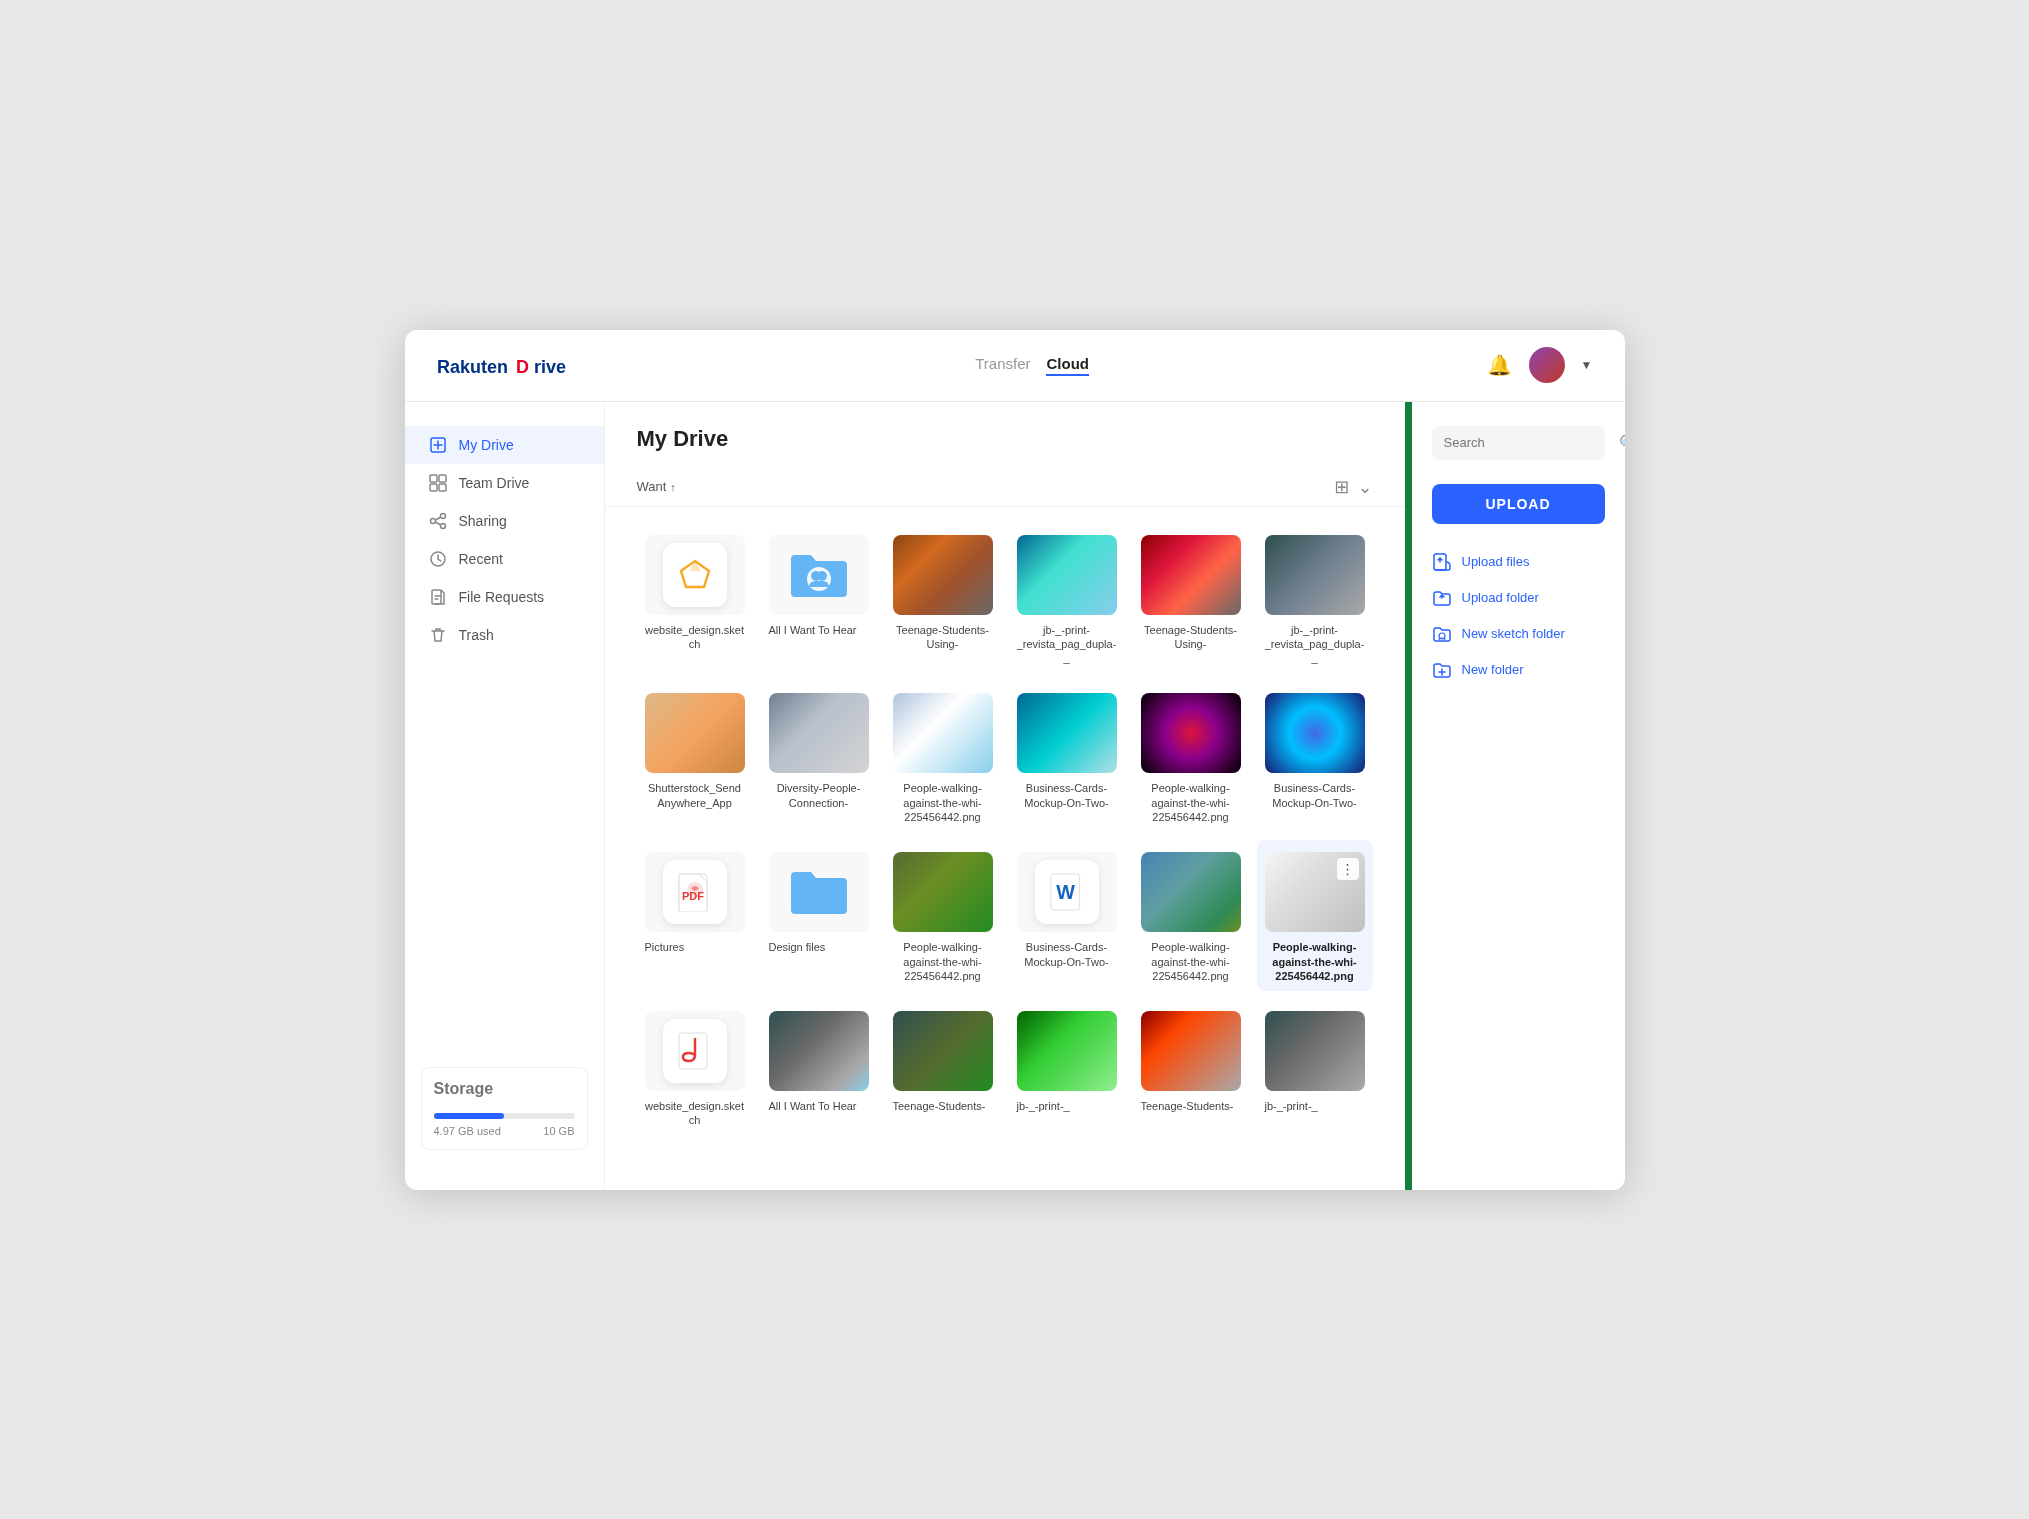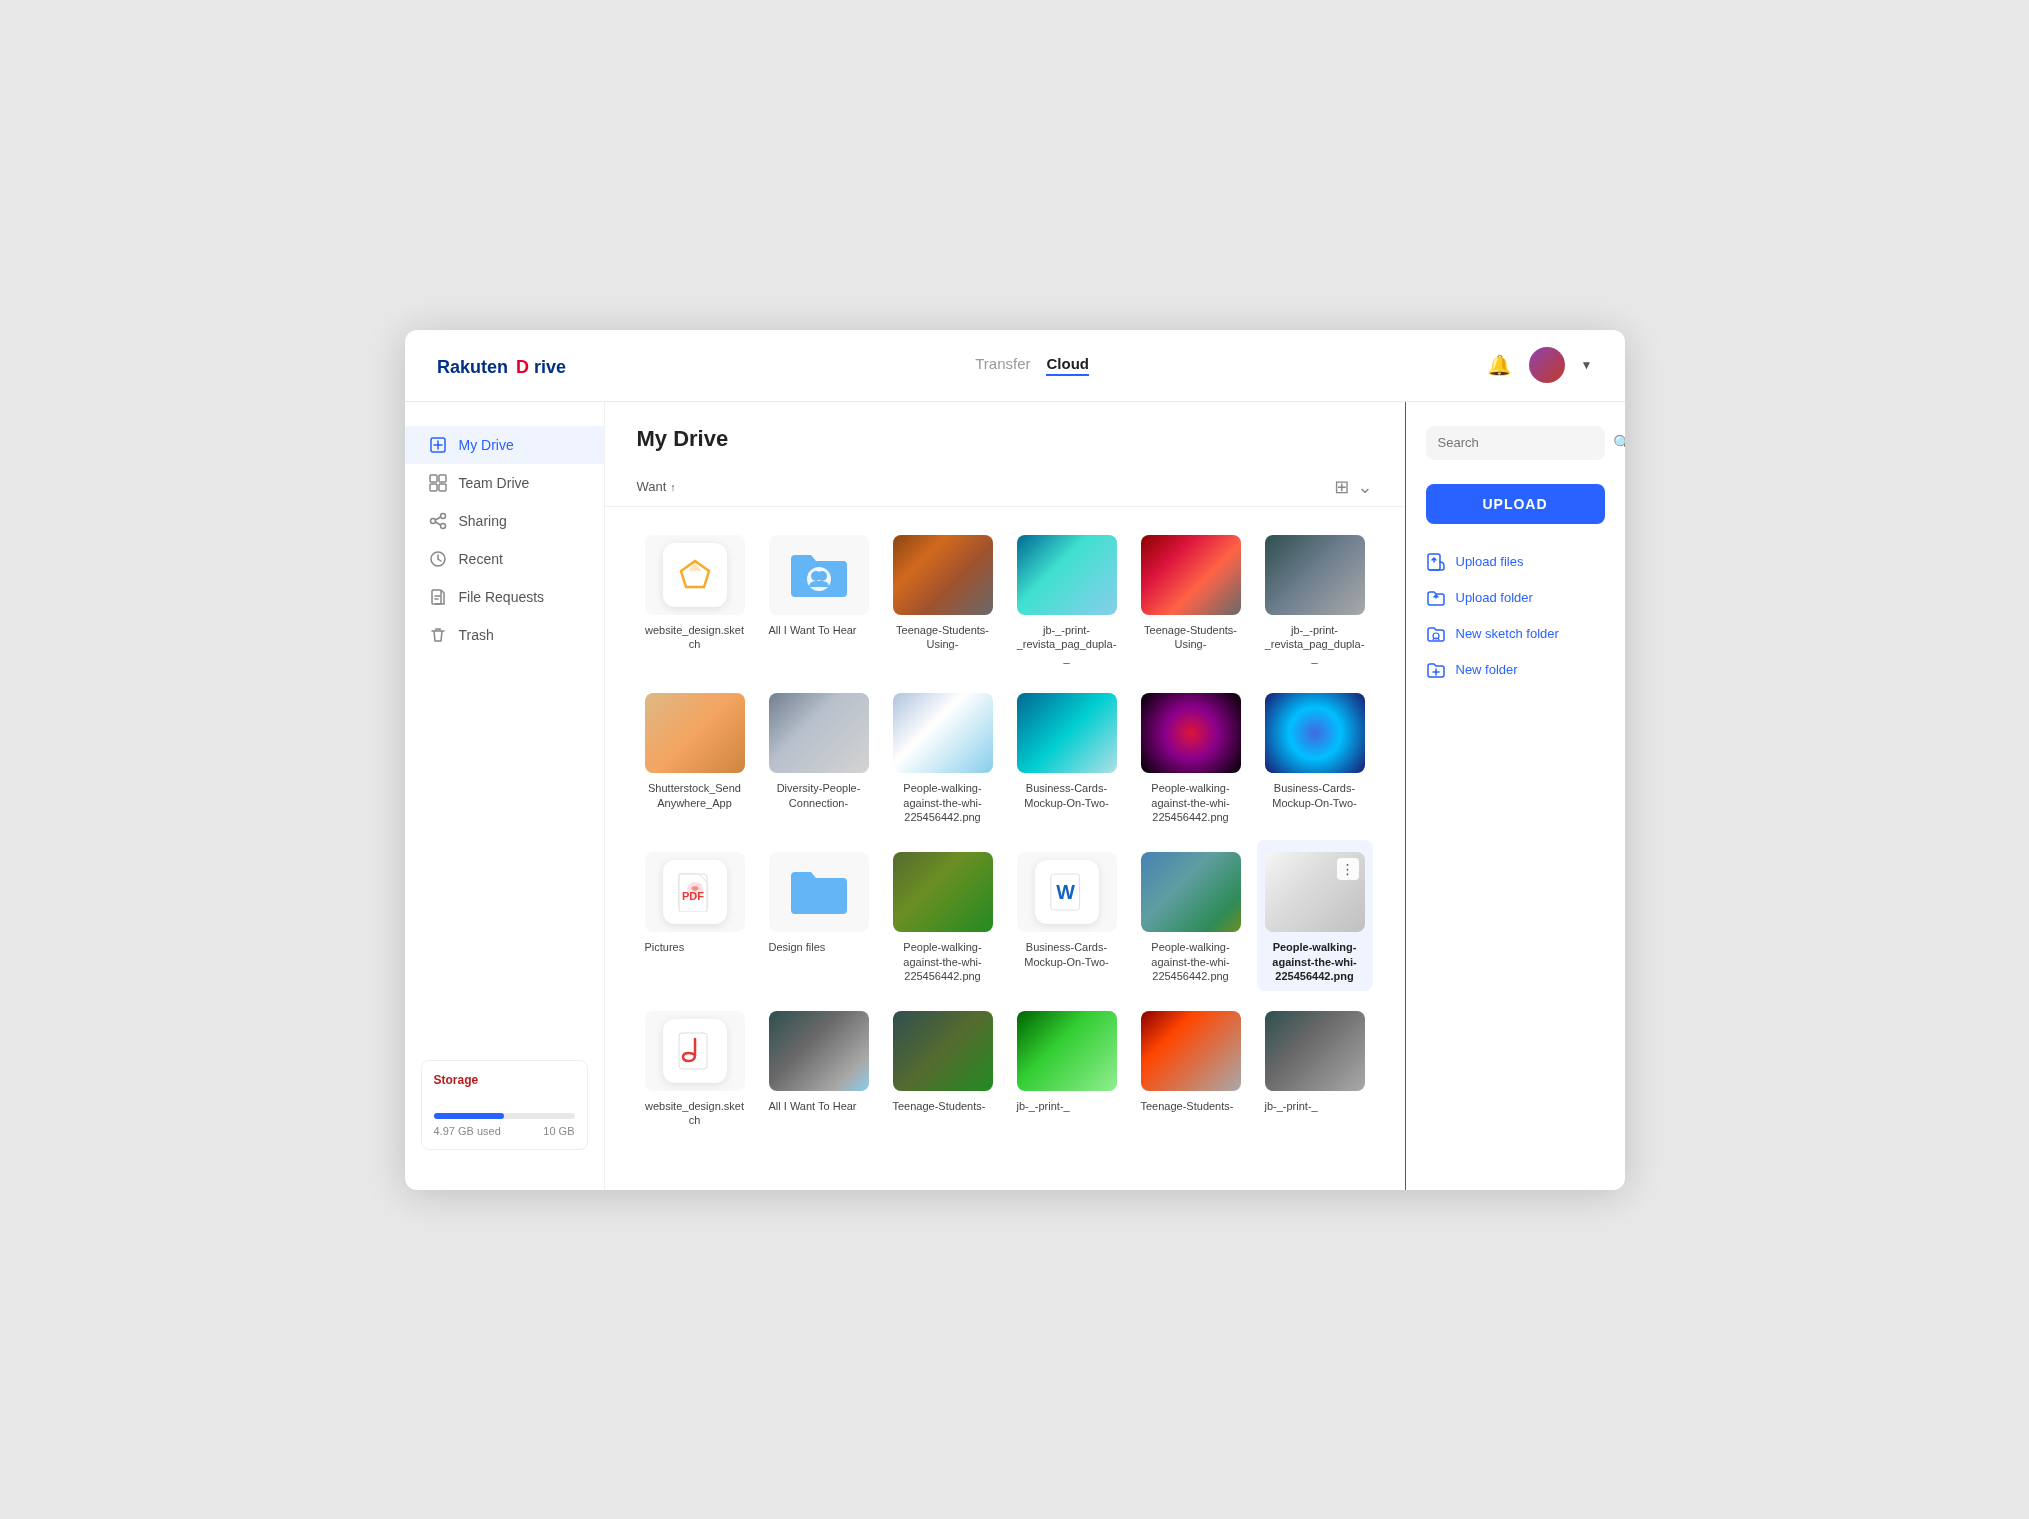--- a/index.html
+++ b/index.html
@@ -18,21 +18,21 @@
     
     .body { display: flex; flex: 1; overflow: hidden; }
     
     .sidebar { width: 200px; padding: 24px 0; border-right: 1px solid #f0f0f0; display: flex; flex-direction: column; flex-shrink: 0; }
     .sidebar-item { display: flex; align-items: center; gap: 12px; padding: 10px 24px; cursor: pointer; font-size: 14px; color: #555; border-radius: 0; }
     .sidebar-item.active { color: #2962ff; background: #f0f4ff; }
     .sidebar-icon { width: 18px; height: 18px; display: flex; align-items: center; justify-content: center; flex-shrink: 0; }
     .sidebar-label { font-size: 14px; font-weight: 500; }
     .sidebar-spacer { flex: 1; }
     .storage-box { margin: 0 16px 16px; padding: 12px; background: #fff; border: 1px solid #eee; border-radius: 8px; }
-    .storage-title { font-size: 12px; font-weight: 600; color: #b91c1c; margin-bottom: 26px; }
+    .storage-title { font-size: 16px; font-weight: 600; color: #737373; margin-bottom: 15px; }
     .storage-bar-bg { height: 6px; background: #e8e8e8; border-radius: 3px; margin-bottom: 6px; }
     .storage-bar-fill { height: 6px; background: #2962ff; border-radius: 3px; width: 49.7%; }
     .storage-info { display: flex; justify-content: space-between; font-size: 11px; color: #888; }
     
     .main { flex: 1; display: flex; flex-direction: column; overflow: hidden; }
     .main-header { padding: 24px 32px 16px; }
     .page-title { font-size: 22px; font-weight: 700; color: #222; }
     .main-toolbar { display: flex; align-items: center; justify-content: space-between; padding: 8px 32px 8px; border-bottom: 1px solid #f0f0f0; }
     .sort-label { font-size: 13px; color: #555; display: flex; align-items: center; gap: 4px; cursor: pointer; }
     .sort-arrow { font-size: 11px; }
@@ -44,21 +44,21 @@
     .file-thumb { width: 100px; height: 80px; border-radius: 8px; overflow: hidden; display: flex; align-items: center; justify-content: center; background: #f0f0f0; margin-bottom: 8px; position: relative; }
     .file-name { font-size: 11px; color: #444; text-align: center; line-height: 1.3; max-width: 100px; word-break: break-word; }
     .file-name.bold { font-weight: 700; color: #222; }
     .icon-sketch { width: 64px; height: 64px; background: #fff; border-radius: 12px; box-shadow: 0 2px 8px rgba(0,0,0,0.1); display: flex; align-items: center; justify-content: center; }
     .icon-folder { width: 64px; height: 56px; display: flex; align-items: center; justify-content: center; }
     .icon-folder svg { width: 60px; height: 52px; }
     .icon-pdf { width: 64px; height: 64px; background: #fff; border-radius: 12px; box-shadow: 0 2px 8px rgba(0,0,0,0.1); display: flex; align-items: center; justify-content: center; }
     .icon-word { width: 64px; height: 64px; background: #fff; border-radius: 12px; box-shadow: 0 2px 8px rgba(0,0,0,0.1); display: flex; align-items: center; justify-content: center; }
     .icon-music { width: 64px; height: 64px; background: #fff; border-radius: 12px; box-shadow: 0 2px 8px rgba(0,0,0,0.1); display: flex; align-items: center; justify-content: center; }
     
-    .right-panel { width: 220px; padding: 24px 20px; border-left: 1px solid #15803d; flex-shrink: 0; }
+    .right-panel { width: 220px; padding: 24px 20px; border-left: 7px solid #15803d; flex-shrink: 0; }
     .search-box { display: flex; align-items: center; background: #f5f5f5; border-radius: 8px; padding: 8px 12px; margin-bottom: 24px; }
     .search-input { border: none; background: transparent; outline: none; font-size: 13px; flex: 1; }
     .search-icon { color: #aaa; font-size: 15px; }
     .upload-btn { width: 100%; background: #2962ff; color: #fff; border: none; border-radius: 8px; padding: 12px; font-size: 14px; font-weight: 700; cursor: pointer; letter-spacing: 1px; margin-bottom: 20px; }
     .action-item { display: flex; align-items: center; gap: 10px; padding: 8px 0; cursor: pointer; font-size: 13px; color: #2962ff; }
     .action-icon { width: 20px; height: 20px; display: flex; align-items: center; justify-content: center; }
     .more-btn { position: absolute; top: 6px; right: 6px; width: 22px; height: 22px; background: rgba(255,255,255,0.9); border-radius: 4px; display: flex; align-items: center; justify-content: center; font-size: 14px; color: #555; cursor: pointer; }
     
     .photo-aerial { background: linear-gradient(135deg, #8B4513 0%, #D2691E 30%, #A0522D 60%, #696969 100%); }
     .photo-blue-water { background: linear-gradient(135deg, #006994 0%, #40E0D0 40%, #87CEEB 100%); }

